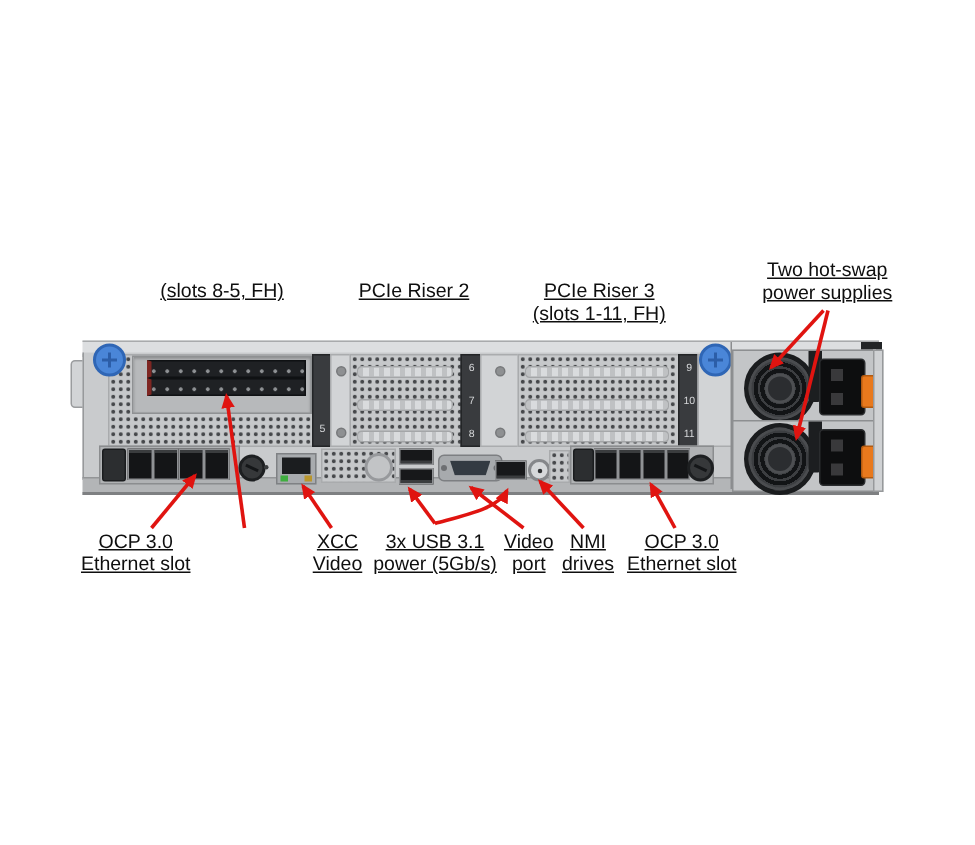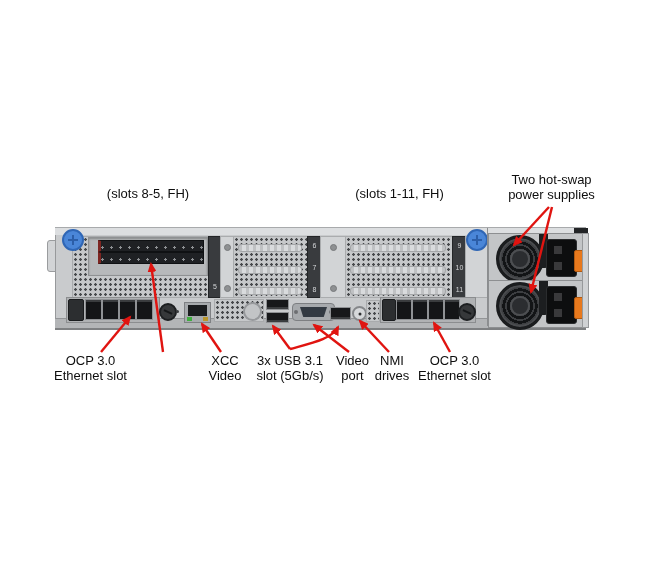--- a/index.html
+++ b/index.html
@@ -1,19 +1,19 @@
 <!DOCTYPE html>
 <html><head>
 <meta charset="utf-8">
 <style>
   html,body{margin:0;padding:0;background:#fff;}
   .canvas{position:relative;width:650px;height:563px;background:#ffffff;overflow:hidden;
           font-family:"Liberation Sans",sans-serif;}
   .lbl{position:absolute;text-align:center;font-size:13px;line-height:15px;color:#0e0e0e;}
-  .lbl span{display:block;}
+  .lbl span{display:block;text-decoration:underline;}
   
   .abs{position:absolute;}
   .chassis-body{background:#c9cbcd;border-left:1px solid #97999b;border-right:1px solid #97999b;}
   .top-rail{background:#dcdee0;border-top:1px solid #a8aaac;border-bottom:2px solid #9a9c9e;}
   .bottom-rail{background:#b3b5b7;border-top:1px solid #939597;border-bottom:2px solid #7e8082;}
   .ear{background:#d2d4d6;border:1px solid #9a9c9e;border-radius:3px 0 0 3px;}
   .mesh{background-color:#c6c8ca;
         background-image:radial-gradient(circle,#46484b 1.1px,rgba(0,0,0,0) 1.5px);
         background-size:5px 5px;border:1px solid #a9abad;}
   .recess{background:#b7b9bb;border:1px solid #8f9193;box-shadow:inset 0 1px 2px rgba(0,0,0,.25);}
@@ -68,40 +68,42 @@
 </style>
 </head>
 <body>
 
 <div class="canvas">
 
   <div class="lbl" style="left:83px;top:186px;width:130px;">
     <span>(slots 8-5, FH)</span>
   </div>
   <div class="lbl" style="left:211px;top:186px;width:130px;">
+    <span>PCIe Riser 2</span>
   </div>
   <div class="lbl" style="left:331px;top:186px;width:137px;">
+    <span>PCIe Riser 3</span>
     <span>(slots 1-11, FH)</span>
   </div>
   <div class="lbl" style="left:489px;top:172px;width:125px;">
     <span>Two hot-swap</span>
     <span>power supplies</span>
   </div>
 
   <div class="lbl" style="left:48px;top:353px;width:85px;">
     <span>OCP 3.0</span>
     <span>Ethernet slot</span>
   </div>
   <div class="lbl" style="left:202px;top:353px;width:46px;">
     <span>XCC</span>
     <span>Video</span>
   </div>
   <div class="lbl" style="left:244px;top:353px;width:92px;">
     <span>3x USB 3.1</span>
-    <span>slot (5Gb/s)</span>
+    <span>power (5Gb/s)</span>
   </div>
   <div class="lbl" style="left:330px;top:353px;width:45px;">
     <span>Video</span>
     <span>port</span>
   </div>
   <div class="lbl" style="left:368px;top:353px;width:48px;">
     <span>NMI</span>
     <span>drives</span>
   </div>
   <div class="lbl" style="left:412px;top:353px;width:85px;">

